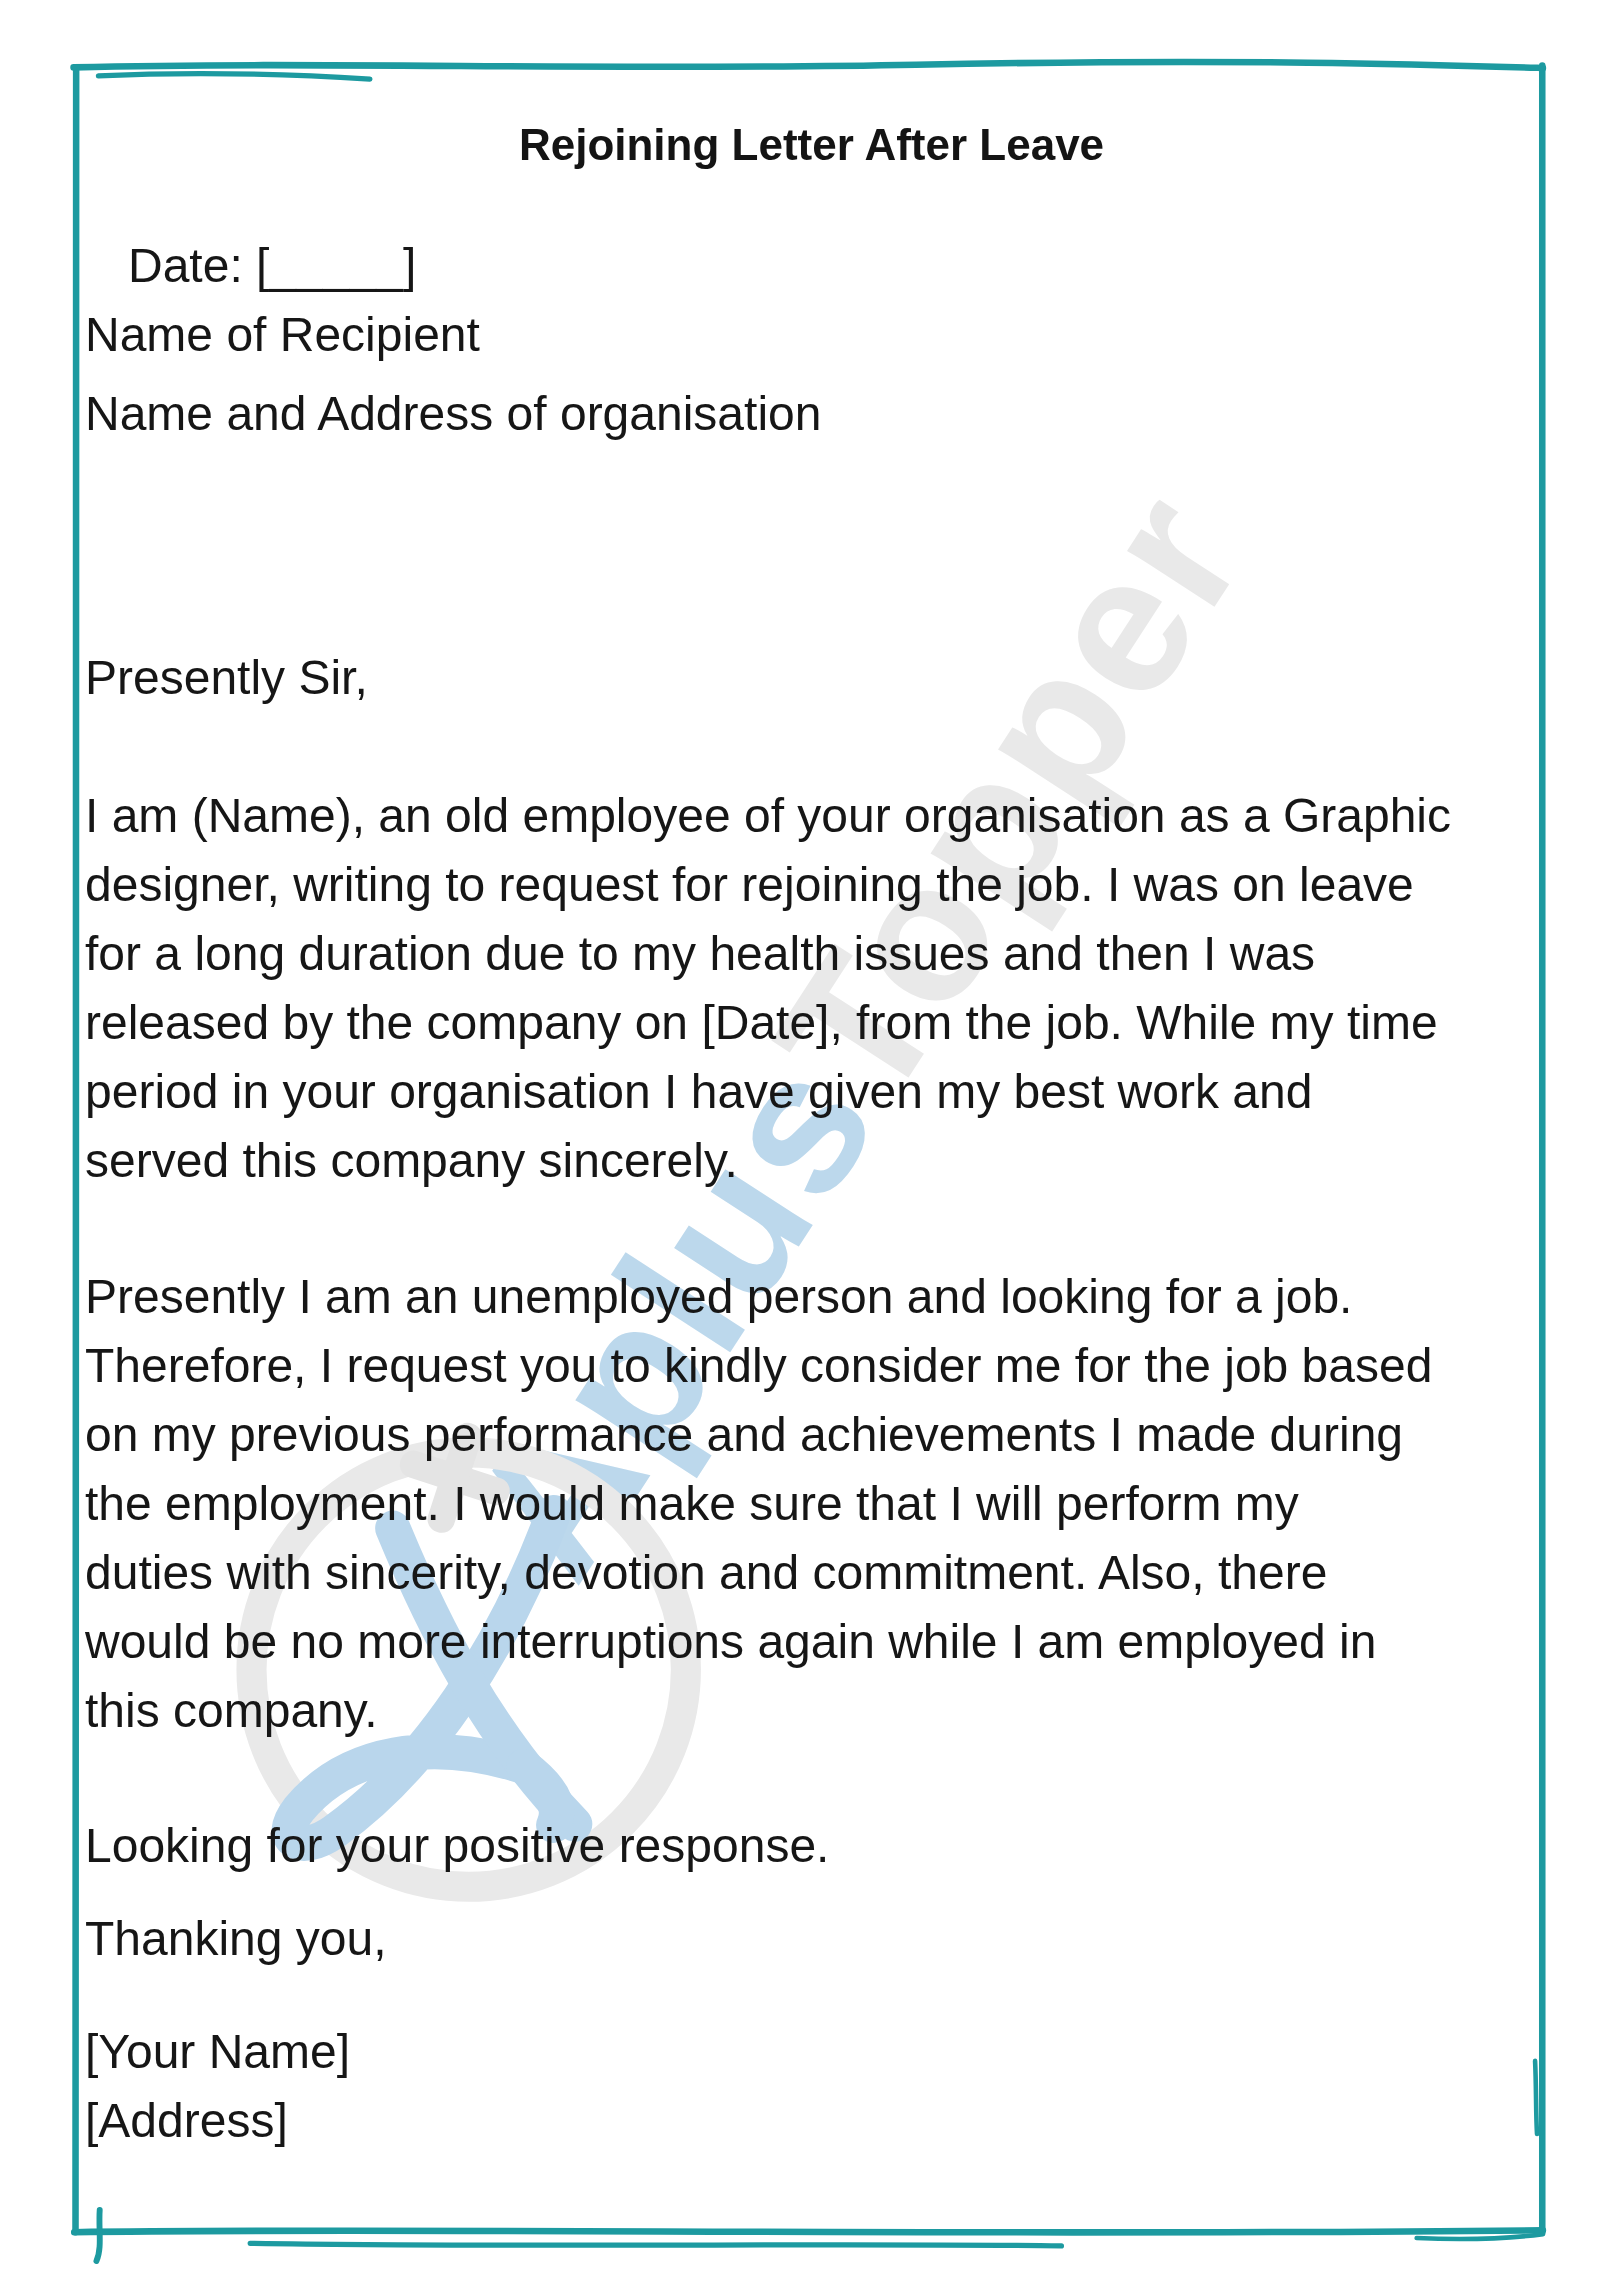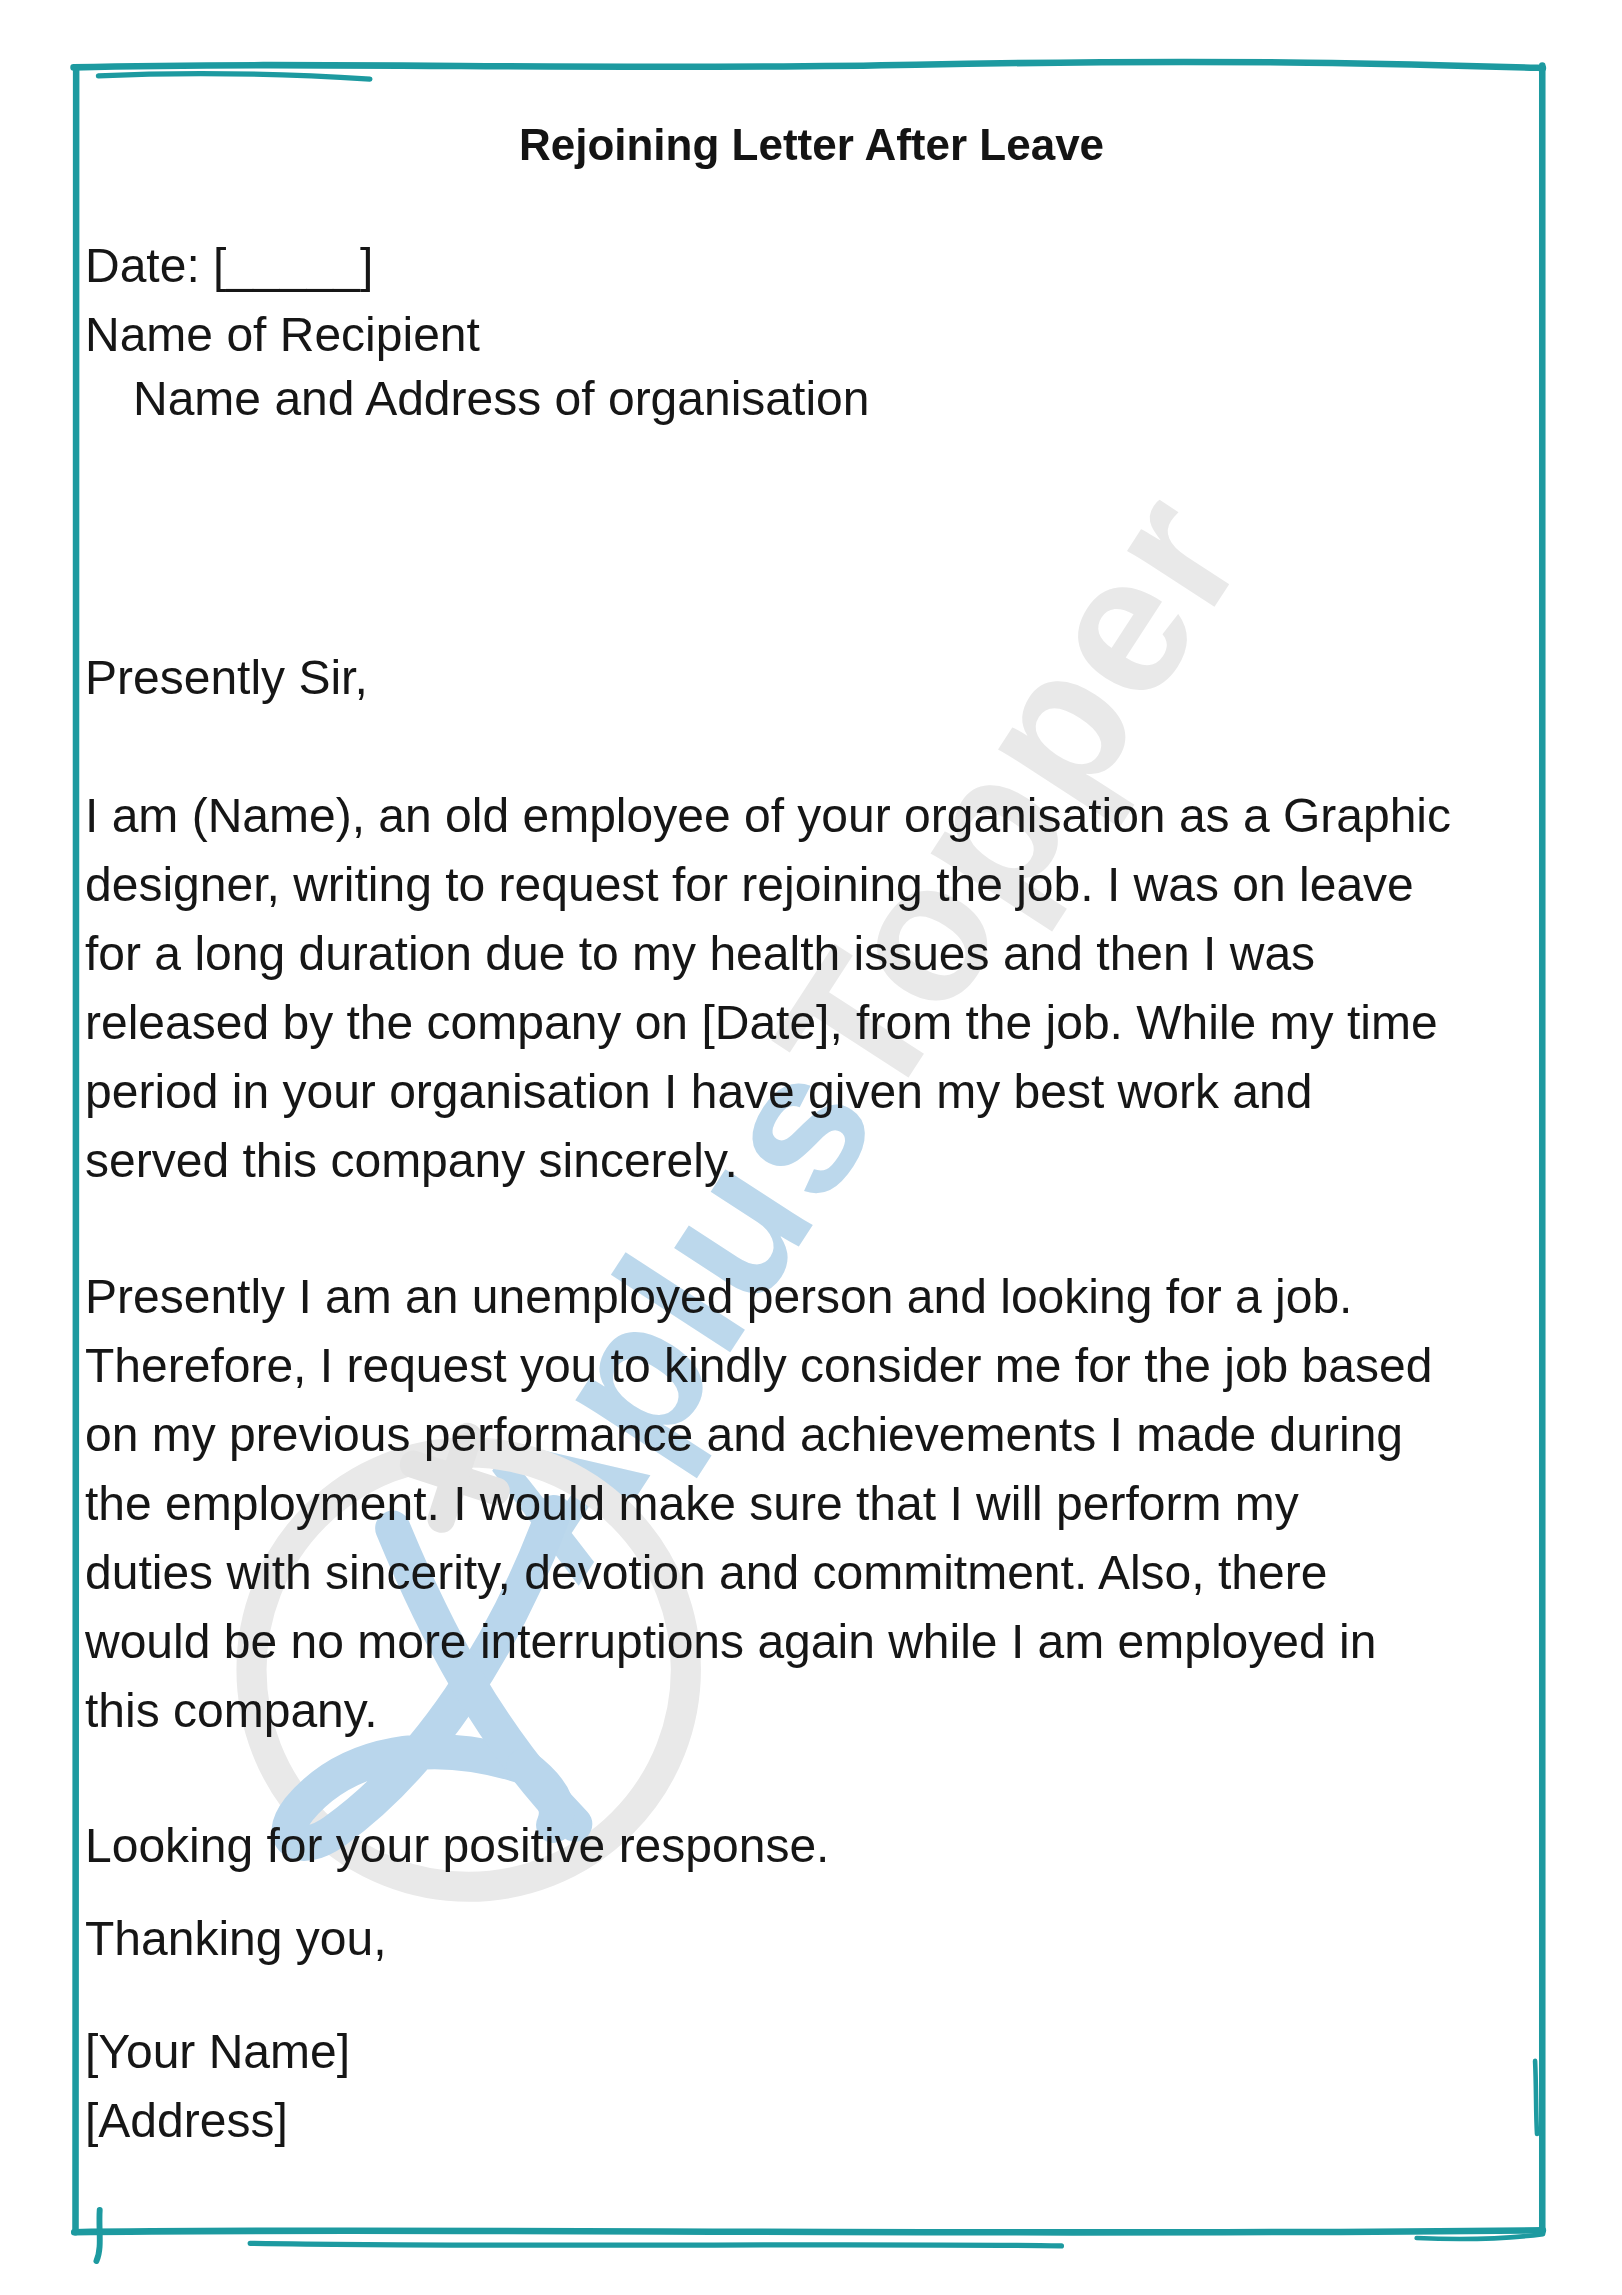--- a/index.html
+++ b/index.html
@@ -48,23 +48,23 @@
     width: 1623px;
     text-align: center;
     font-size: 44px;
     line-height: 69px;
     font-weight: 700;
     color: #141414;
   }
   .subject {
     font-weight: 700;
   }
-  .pos-date        { top: 231px; }
+  .pos-date        { top: 231px; margin-left: 43px; }
   .pos-recipient   { top: 300px; }
-  .pos-org         { top: 364px; margin-left: 48px; }
+  .pos-org         { top: 379px; }
   .pos-subject     { top: 506px; }
   .pos-salutation  { top: 643px; }
   .pos-para1       { top: 781px; }
   .pos-para2       { top: 1262px; }
   .pos-closing     { top: 1811px; }
   .pos-thanking    { top: 1904px; }
   .pos-yourname    { top: 2017px; }
   .pos-address     { top: 2086px; }
 </style>
 </head>

